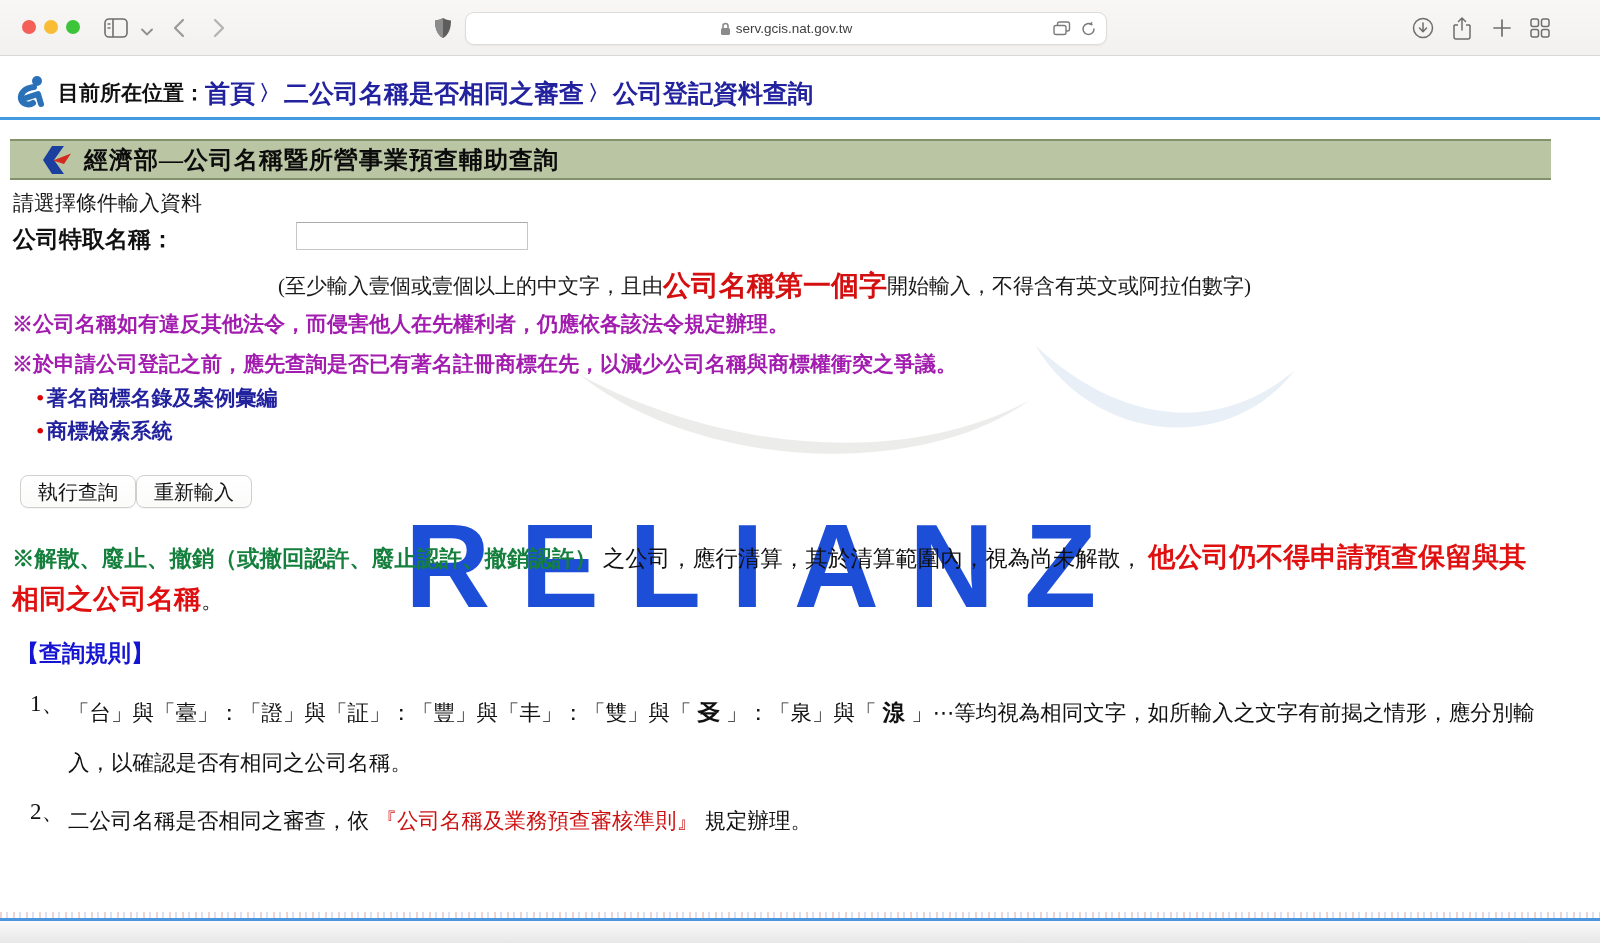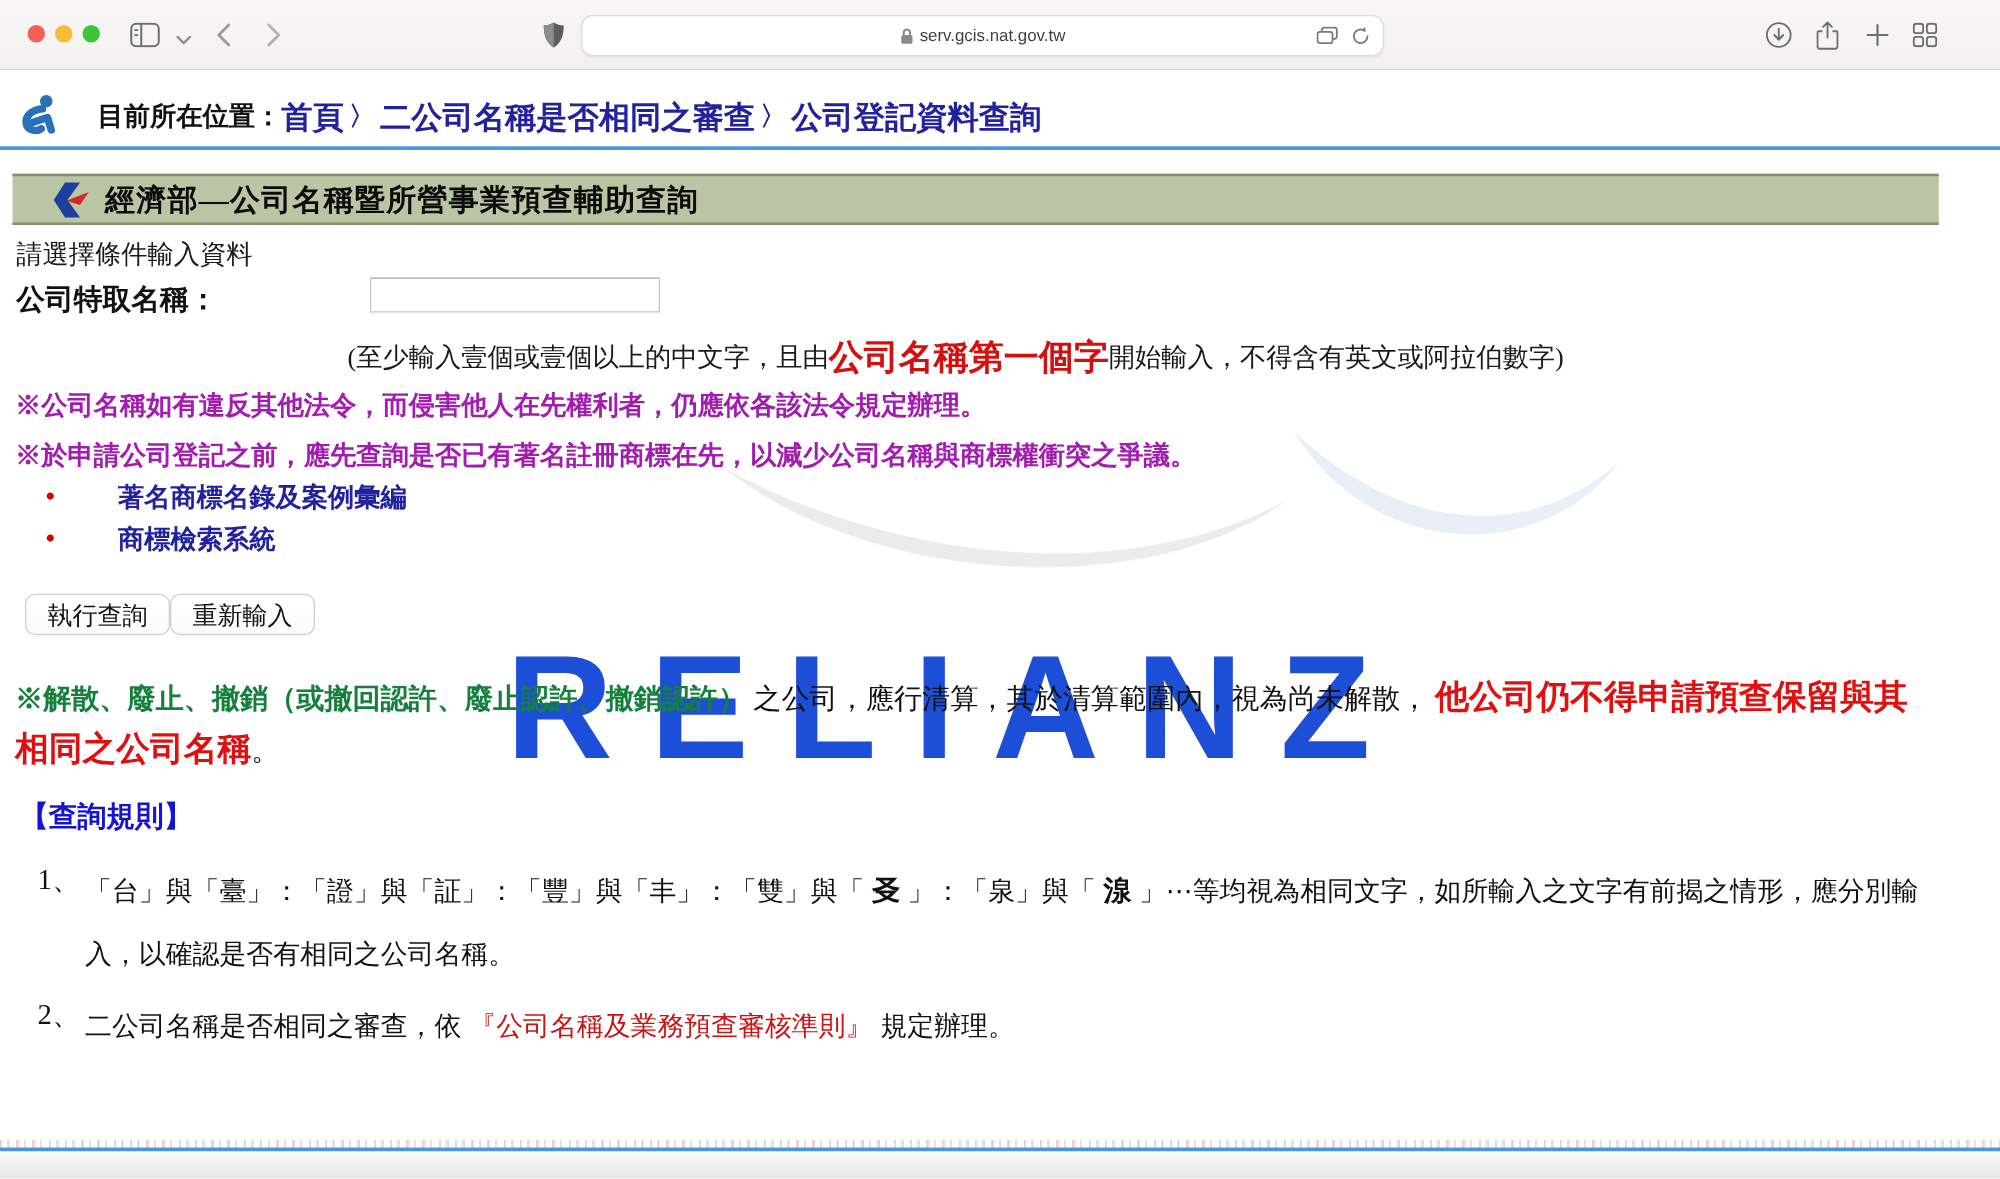--- a/index.html
+++ b/index.html
@@ -19,21 +19,21 @@
   .urlbar{position:absolute;left:465px;top:12px;width:640px;height:31px;background:#fff;
     border:1px solid #dddcda;border-radius:9px;box-shadow:0 1px 2px rgba(0,0,0,.05);
     display:flex;align-items:center;justify-content:center;
     font-family:"Liberation Sans",sans-serif;font-size:13.5px;color:#3f3f3f;}
   .urlbar .lock{margin-right:5px;display:flex;}
   .urlbar-right{position:absolute;right:10px;top:0;height:31px;display:flex;align-items:center;gap:10px;color:#767676;}
 
   
   .crumb-row{position:absolute;top:72px;left:12px;height:42px;display:flex;align-items:center;z-index:2;}
   .crumb-ic{width:36px;height:38px;margin-right:10px;}
-  .crumb-prefix{font-size:21px;font-weight:bold;color:#111;margin-left:20px;}
+  .crumb-prefix{font-size:21px;font-weight:bold;color:#111;}
   .crumb-link{font-size:25px;font-weight:bold;color:#22229e;cursor:pointer;}
   .crumb-sep{font-size:21px;font-weight:bold;color:#22229e;margin:0 4px;}
   .rule-blue-top{position:absolute;top:117px;left:0;width:1600px;height:3px;background:#419ae2;z-index:2;}
 
   
   .greenbar{position:absolute;top:139px;left:10px;width:1541px;height:37px;background:#b9c5a3;
     border-top:2px solid #82926b;border-bottom:2px solid #82926b;display:flex;align-items:center;z-index:2;}
   .greenbar .logo{margin:0 8px 0 30px;}
   .greenbar .ttl{font-size:24px;font-weight:bold;color:#0c0c0c;letter-spacing:1px;}
 
@@ -44,21 +44,21 @@
     border-top-color:#a9a9a9;background:#fff;font-size:18px;padding:0 6px;z-index:2;}
   .note-line{position:absolute;top:266px;left:278px;font-size:21px;color:#1a1a1a;z-index:2;line-height:40px;}
   .note-em{font-size:28px;font-weight:bold;color:#d40f0f;vertical-align:-2px;}
 
   .warn{position:absolute;left:12px;font-size:21px;font-weight:bold;color:#a21caf;z-index:2;}
   .w1{top:310px;} .w2{top:350px;}
 
   .tm-link-row{position:absolute;left:36px;display:flex;align-items:center;z-index:2;}
   .tm1{top:384px;} .tm2{top:417px;}
   .bullet{color:#dd0000;font-size:24px;line-height:24px;margin-right:2px;}
-  .tm-link{font-size:21px;font-weight:bold;color:#22229e;cursor:pointer;margin-left:48px;}
+  .tm-link{font-size:21px;font-weight:bold;color:#22229e;cursor:pointer;}
 
   .btn-row{position:absolute;top:475px;left:20px;display:flex;z-index:2;}
   .btn{font-family:"Liberation Sans",sans-serif;font-size:20px;color:#141414;
     background:linear-gradient(#ffffff,#fbfbfa);border:1px solid #cfcfcd;border-radius:8px;
     padding:3px 17px;height:33px;box-shadow:0 1px 1px rgba(0,0,0,.04);cursor:pointer;}
 
   
   .dissolve{position:absolute;top:537px;left:12px;width:1535px;font-size:22.5px;color:#111;
     line-height:40px;z-index:2;}
   .red-lead{color:#15803d;font-weight:bold;}

